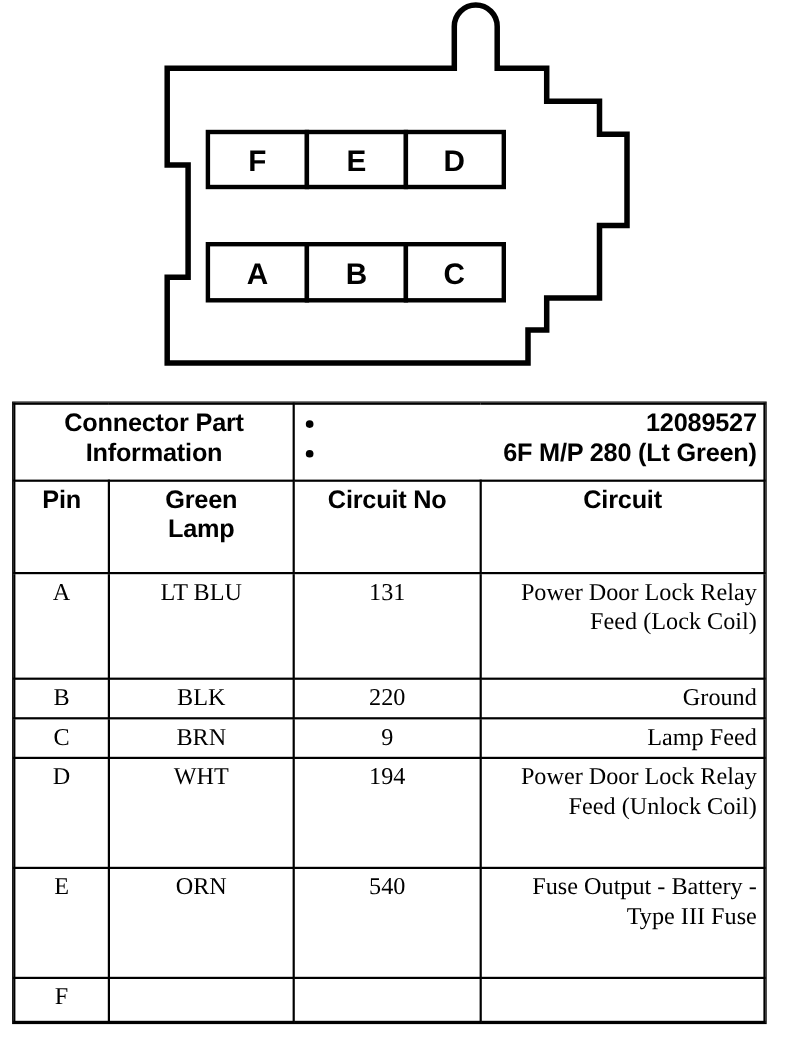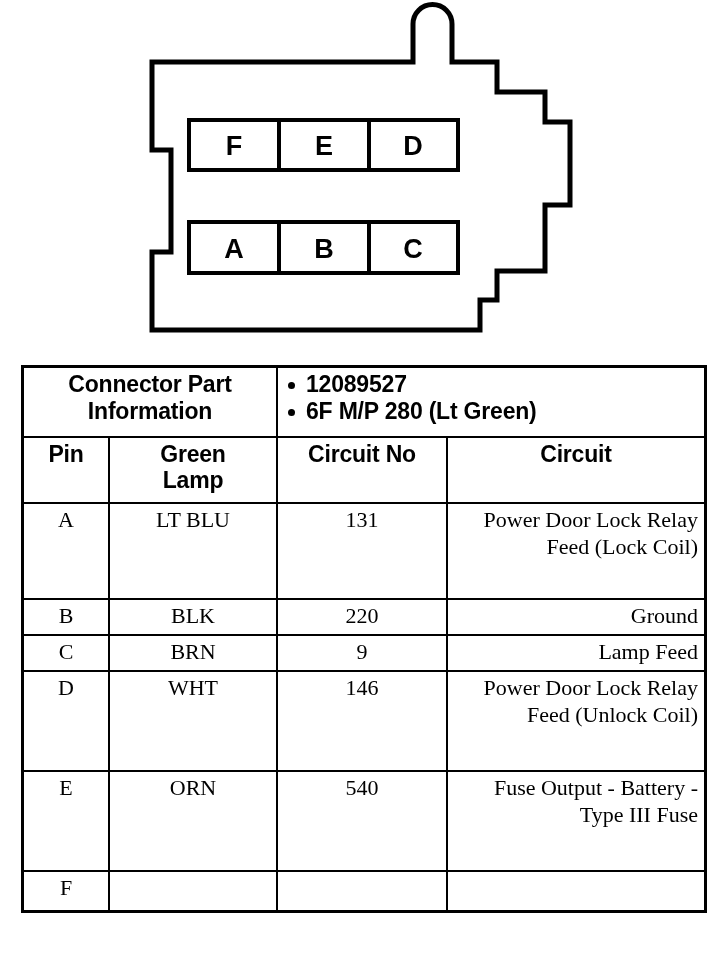--- a/index.html
+++ b/index.html
@@ -32,21 +32,21 @@
   .pin-label-text {
     font-family: "Liberation Sans", sans-serif;
     font-weight: bold;
     font-size: 27px;
     fill: #000000;
   }
 
   
   #pinout-table {
     position: absolute;
-    left: 22px;
+    left: 12px;
     top: 366px;
     width: 682px;
     border-collapse: collapse;
     table-layout: fixed;
   }
   #pinout-table td {
     border: 2px solid #000000;
     padding: 3px 6px;
     vertical-align: top;
     background: #ffffff;
@@ -68,20 +68,21 @@
     line-height: 1.16;
     letter-spacing: -0.2px;
   }
   .hdr-center { text-align: center; }
   .hdr-left   { text-align: left; }
 
   .part-list {
     margin: 0;
     padding: 0;
     list-style: none;
+    text-align: right;
   }
   .part-list li {
     position: relative;
     padding-left: 22px;
     white-space: nowrap;
   }
   .part-list li::before {
     content: "";
     position: absolute;
     left: 4px;
@@ -107,21 +108,21 @@
     line-height: 1.22;
   }
   .cell-center { text-align: center; }
   .cell-left   { text-align: right; }
 
   .row-tall    { height: 96px; }
   .row-short   { height: 36px; }
   .row-medium  { height: 100px; }
   .row-last    { height: 40px; }
   .hdr-row-1   { height: 70px; }
-  .hdr-row-2   { height: 66px; }
+  .hdr-row-2   { height: 84px; }
 </style>
 </head>
 <body>
 
 <div id="connector-diagram">
   <svg width="720" height="350" viewBox="0 0 720 350" xmlns="http://www.w3.org/2000/svg">
 
     <path d="M 152,62
              L 413,62
              L 413,24
@@ -216,21 +217,21 @@
     <tr class="row-short">
       <td class="cell-serif cell-center">C</td>
       <td class="cell-serif cell-center">BRN</td>
       <td class="cell-serif cell-center">9</td>
       <td class="cell-serif cell-left">Lamp Feed</td>
     </tr>
 
     <tr class="row-medium">
       <td class="cell-serif cell-center">D</td>
       <td class="cell-serif cell-center">WHT</td>
-      <td class="cell-serif cell-center">146</td>
+      <td class="cell-serif cell-center">194</td>
       <td class="cell-serif cell-left">Power Door Lock Relay Feed (Unlock Coil)</td>
     </tr>
 
     <tr class="row-medium">
       <td class="cell-serif cell-center">E</td>
       <td class="cell-serif cell-center">ORN</td>
       <td class="cell-serif cell-center">540</td>
       <td class="cell-serif cell-left">Fuse Output - Battery - Type III Fuse</td>
     </tr>
 

